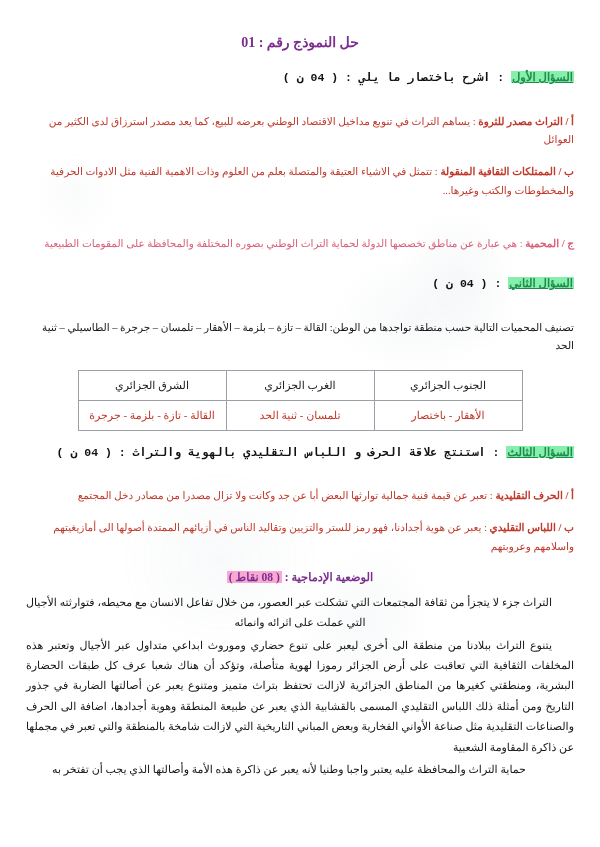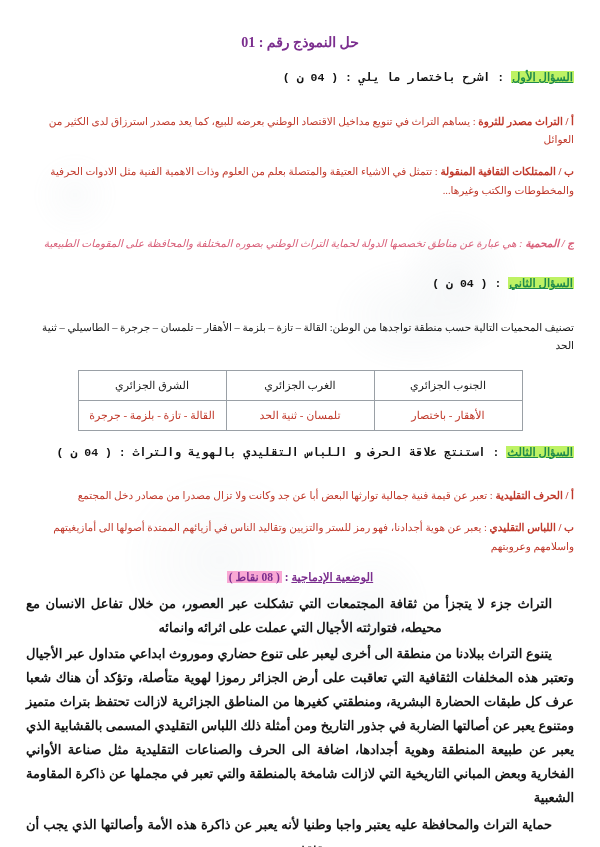--- a/index.html
+++ b/index.html
@@ -63,36 +63,36 @@
     font-size: 11.5px;
     font-weight: bold;
     text-align: right;
     margin: 0 0 4px 0;
     line-height: 1.6;
     color: #111111;
   }
   .q-heading .q-label {
     color: #1f8a4c;
     text-decoration: underline;
-    background: #bef264;
+    background: #86efac;
     padding: 0 1px;
   }
   .q-heading .q-rest { color: #111111; font-family: Liberation Mono, monospace; }
 
   
   .q-heading.align-right-inset { padding-left: 0; }
 
   .para {
     font-size: 10.5px;
     line-height: 1.75;
     text-align: right;
     margin: 14px 0;
   }
   .para.red { color: #c0392b; }
-  .para.rose { color: #d9607a; font-style: italic; }
+  .para.rose { color: #d9607a; }
   .para.black { color: #161616; }
   .para b { font-weight: bold; }
 
   .spacer-sm { height: 7px; }
 
   
   .table-wrap {
     display: flex;
     justify-content: center;
     margin: 10px 0 12px 0;
@@ -122,36 +122,34 @@
 
   
   .situation-heading {
     text-align: center;
     font-size: 11.5px;
     font-weight: bold;
     color: #7b2e8e;
     margin: 14px 0 8px 0;
   }
   .situation-heading .label {
-    text-decoration: underline;
   }
   .situation-heading .marks {
     background: #f9a8d4;
     padding: 0 2px;
   }
 
   .body-para {
-    font-size: 13px;
+    font-size: 11px;
     line-height: 1.85;
     text-align: justify;
     text-align-last: center;
     color: #161616;
     margin: 2px 0;
     text-indent: 22px;
-    font-weight: bold;
   }
   .body-para.justified {
     text-align: justify;
     text-align-last: right;
   }
   .body-para.center-last {
     text-align: justify;
     text-align-last: center;
   }
 </style>

